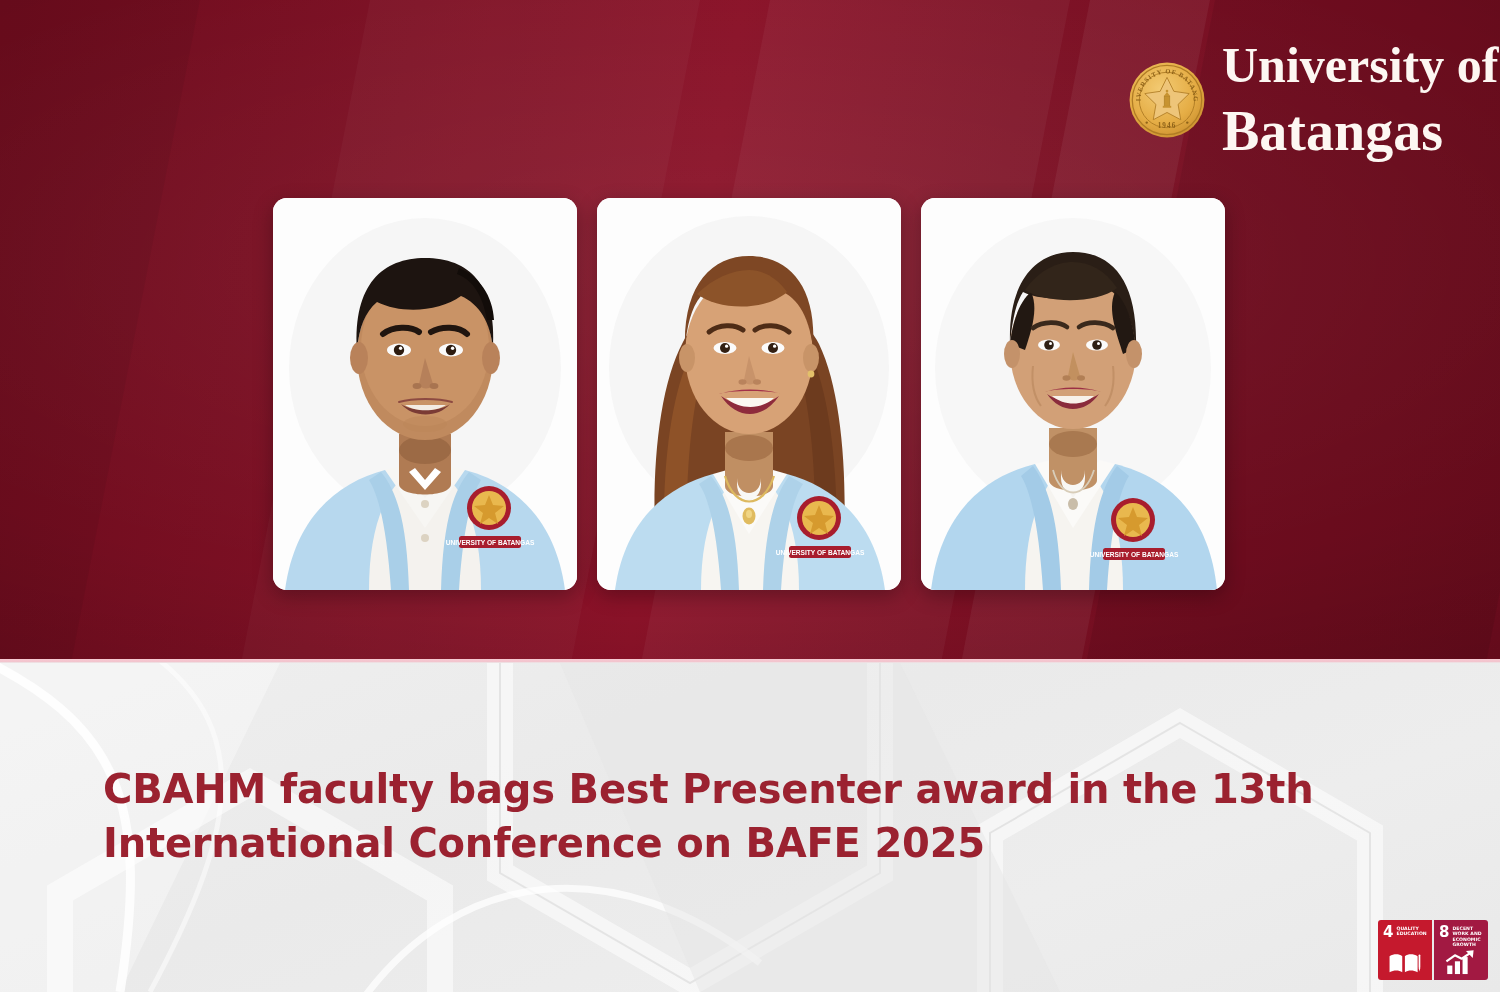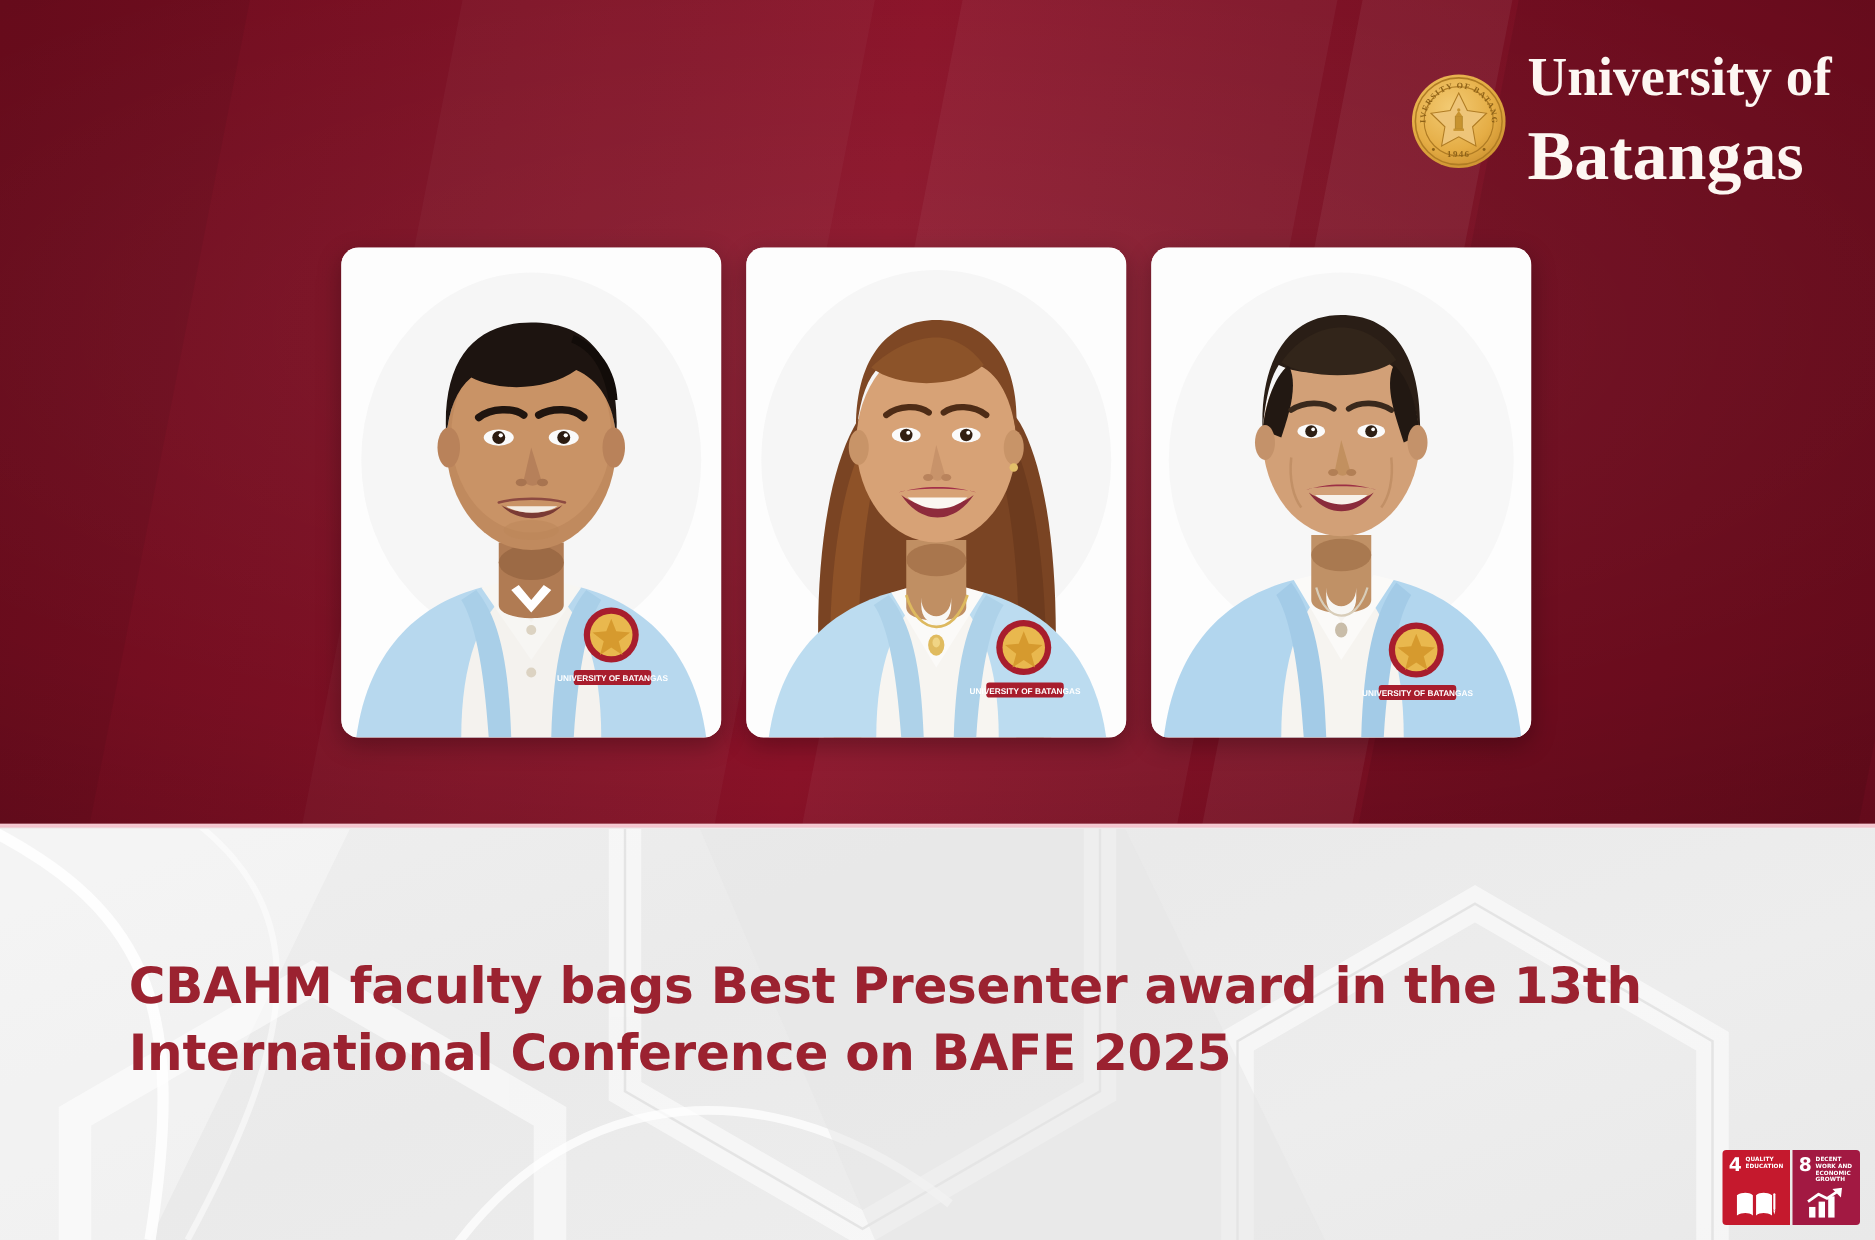--- a/index.html
+++ b/index.html
@@ -65,21 +65,21 @@
     gap:16px;
   }
   .seal { width:78px; height:78px; flex:0 0 78px; display:block; }
   .brand-words {
     display:flex;
     flex-direction:column;
     line-height:0.92;
     color:#fdf7f2;
     font-family:"Liberation Serif", serif;
   }
-  .brand-line1 { font-size:44px; font-weight:700; letter-spacing:0px; }
+  .brand-line1 { font-size:50px; font-weight:700; letter-spacing:0px; }
   .brand-line2 { font-size:56px; font-weight:700; letter-spacing:0px; margin-top:18px; }
 
   
   .portraits {
     position:absolute;
     left:273px; top:198px;
     display:flex;
     gap:20px;
   }
   .card {

